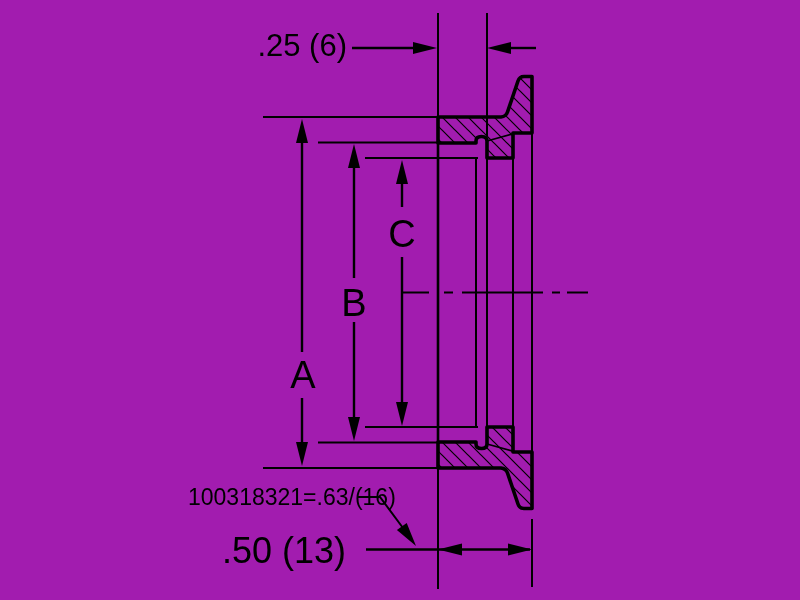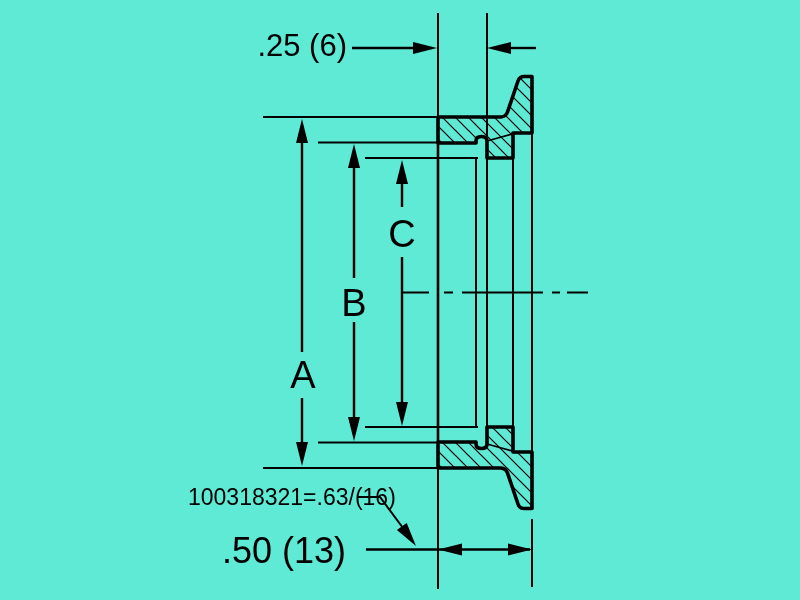--- a/index.html
+++ b/index.html
@@ -1,16 +1,16 @@
 <!DOCTYPE html>
 <html><head>
 <meta charset="utf-8">
 <style>
   html,body{margin:0;padding:0;background:#ffffff;}
-  .stage{position:relative;width:800px;height:600px;background:#5eead4;overflow:hidden;
+  .stage{position:relative;width:800px;height:600px;background:#a21caf;overflow:hidden;
          font-family:"Liberation Sans", sans-serif;}
   svg{position:absolute;left:0;top:0;}
   text{fill:#000;}
   .dim-text{font-size:31px;}
   .dim-text-lg{font-size:36px;}
   .note-text{font-size:23px;}
   .letter-text{font-size:38px;text-anchor:middle;}
 </style>
 </head>
 <body>

